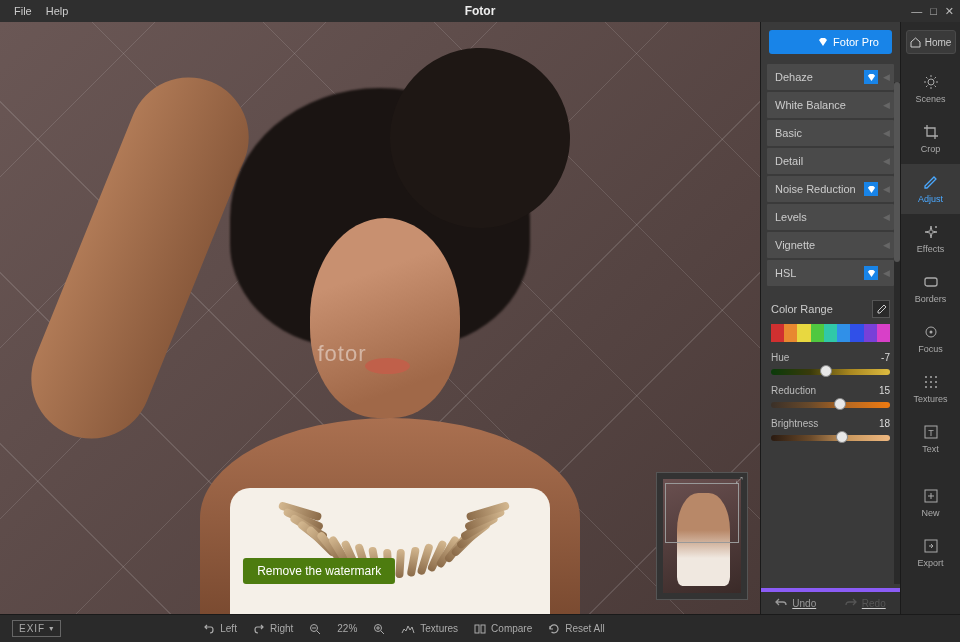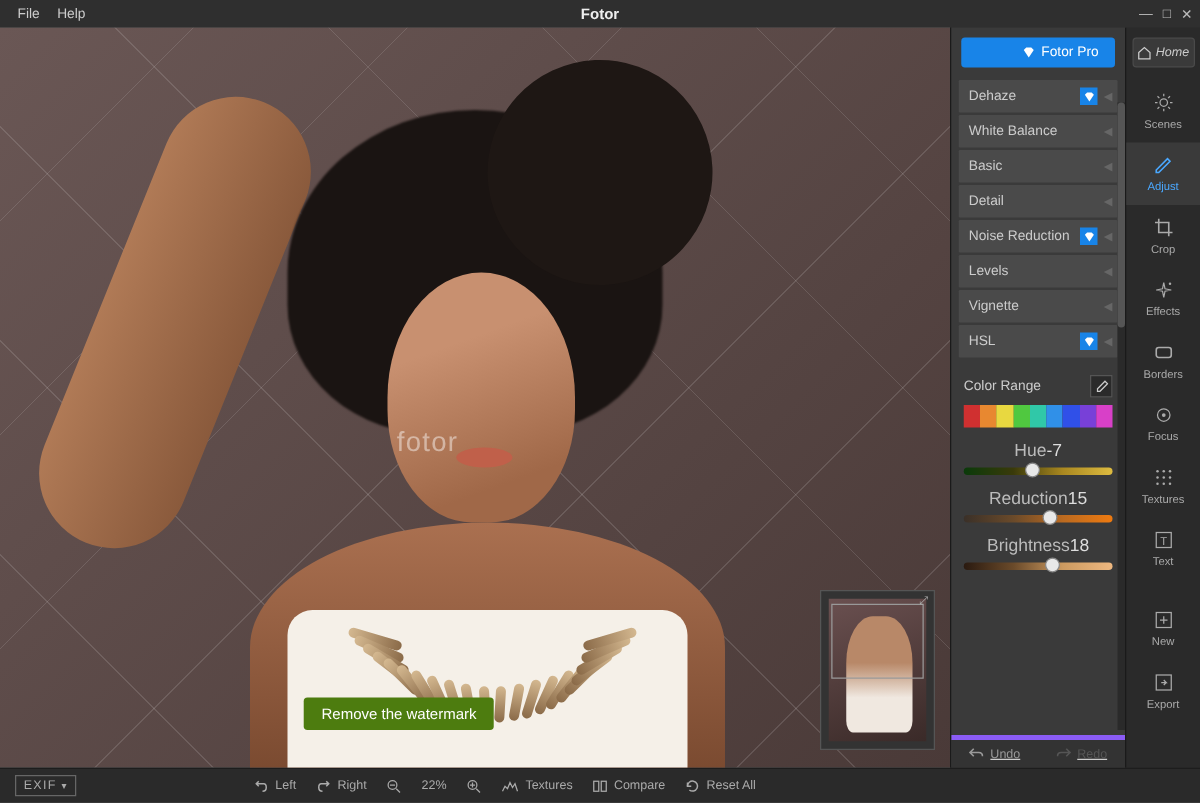--- a/index.html
+++ b/index.html
@@ -40,32 +40,32 @@
 .accordion-item { height:26px; background:#4a4a4a; margin:0 6px 2px 6px; display:flex; align-items:center; padding:0 6px 0 8px; color:#ccc; font-size:11px; position:relative; border-radius:1px; cursor:pointer; }
 .accordion-item .chev { position:absolute; right:4px; color:#666; font-size:9px; }
 .accordion-item .pro-badge { position:absolute; right:16px; width:14px; height:14px; background:#1884e8; display:flex; align-items:center; justify-content:center; }
 .accordion-item .pro-badge svg { width:9px; height:9px; }
 .sub-panel { padding:6px 10px 10px 10px; }
 .color-range-hdr { display:flex; align-items:center; justify-content:space-between; padding:6px 0 6px 0; color:#ccc; font-size:11px;gap:24px; }
 .eyedrop { width:18px; height:18px; background:#2a2a2a; border:1px solid #555; display:flex; align-items:center; justify-content:center; cursor:pointer; }
 .color-strip { display:flex; height:18px; margin-bottom:10px; }
 .color-strip span { flex:1; }
 .slider-row { margin-bottom:10px; }
-.slider-label { display:flex; justify-content:center; font-size:14px; color:#bbb; margin-bottom:6px; }
+.slider-label { display:flex; justify-content:space-between; font-size:10px; color:#bbb; margin-bottom:6px; }
 .slider-label .val { color:#ddd; }
 .slider-track { height:6px; border-radius:3px; position:relative; cursor:pointer; }
 .slider-thumb { position:absolute; top:-4px; width:12px; height:12px; background:#e8e8e8; border-radius:50%; border:1px solid #888; transform:translateX(-50%); }
 .hue-track { background:linear-gradient(90deg,#0a3a0a,#3a3a0a,#aa8820,#ddbb40); }
 .sat-track { background:linear-gradient(90deg,#3a3028,#6a4a2a,#bb6a20,#ee7a10); }
 .bri-track { background:linear-gradient(90deg,#2a1a10,#6a4a2a,#cc9a60,#eeb880); }
 .undo-redo { position:absolute; bottom:0; left:0; right:0; display:flex; height:26px; background:#333; border-top:4px solid #8b5cf6;text-decoration:underline; }
 .undo-redo div { flex:1; display:flex; align-items:center; justify-content:center; gap:5px; font-size:10px; color:#999; cursor:pointer; }
 .undo-redo div.disabled { color:#555; }
 .right-rail { width:60px; background:#2a2a2a; display:flex; flex-direction:column; align-items:center; gap:0; border-left:1px solid #1a1a1a; }
-.right-rail .home-top { width:50px; height:24px; margin:8px 5px 10px 5px; background:#3a3a3a; border:1px solid #4a4a4a; border-radius:3px; display:flex; align-items:center; justify-content:center; gap:4px; font-size:10px; color:#ccc; cursor:pointer;font-style:italic; }
+.right-rail .home-top { width:50px; height:24px; margin:8px 5px 10px 5px; background:#3a3a3a; border:1px solid #4a4a4a; border-radius:3px; display:flex; align-items:center; justify-content:center; gap:4px; font-size:10px; color:#ccc; cursor:pointer; }
 .rail-item { width:60px; padding:10px 0; display:flex; flex-direction:column; align-items:center; gap:4px; color:#aaa; font-size:9px; cursor:pointer; }
 .rail-item.active { background:#3a3a3a; color:#4aa8ff; }
 .rail-item .icon { width:16px; height:16px; display:flex; align-items:center; justify-content:center; }
 .rail-sep { height:14px; }
 .footer { height:28px; background:#2a2a2a; border-top:1px solid #1a1a1a; display:flex; align-items:center; padding:0 12px; gap:16px; color:#aaa; font-size:10px; }
 .exif { border:1px solid #666; padding:2px 6px; display:flex; align-items:center; gap:4px; cursor:pointer; letter-spacing:1px; }
 .footer-spacer { width:110px; }
 .footer-btn { display:flex; align-items:center; gap:5px; cursor:pointer; }
 .scrollbar { position:absolute; right:0; top:60px; bottom:30px; width:6px; background:#2a2a2a; }
 .scrollbar-thumb { position:absolute; top:0; width:6px; height:180px; background:#555; border-radius:3px; }
@@ -279,35 +279,35 @@
                 <line x1="13" y1="8" x2="15" y2="8"></line>
                 <line x1="3" y1="3" x2="4.5" y2="4.5"></line>
                 <line x1="11.5" y1="11.5" x2="13" y2="13"></line>
                 <line x1="3" y1="13" x2="4.5" y2="11.5"></line>
                 <line x1="11.5" y1="4.5" x2="13" y2="3"></line>
               </g>
             </svg>
           </div>
           <span>Scenes</span>
         </div>
+        <div class="rail-item">
+          <div class="icon">
+            <svg width="16" height="16" viewBox="0 0 16 16">
+              <path d="M4 1 L4 12 L15 12 M1 4 L12 4 L12 15" fill="none" stroke="currentColor" stroke-width="1.3"></path>
+            </svg>
+          </div>
+          <span>Crop</span>
+        </div>
         <div class="rail-item active">
           <div class="icon">
             <svg width="16" height="16" viewBox="0 0 16 16">
               <path d="M2 14 L4 14 L13 5 L11 3 L2 12 Z M11 3 L13 5" fill="none" stroke="currentColor" stroke-width="1.3"></path>
             </svg>
           </div>
           <span>Adjust</span>
-        </div>
-        <div class="rail-item">
-          <div class="icon">
-            <svg width="16" height="16" viewBox="0 0 16 16">
-              <path d="M4 1 L4 12 L15 12 M1 4 L12 4 L12 15" fill="none" stroke="currentColor" stroke-width="1.3"></path>
-            </svg>
-          </div>
-          <span>Crop</span>
         </div>
         <div class="rail-item">
           <div class="icon">
             <svg width="16" height="16" viewBox="0 0 16 16">
               <path d="M8 2 L9 7 L14 8 L9 9 L8 14 L7 9 L2 8 L7 7 Z" fill="none" stroke="currentColor"></path>
               <circle cx="13" cy="3" r="1" fill="currentColor"></circle>
             </svg>
           </div>
           <span>Effects</span>
         </div>

